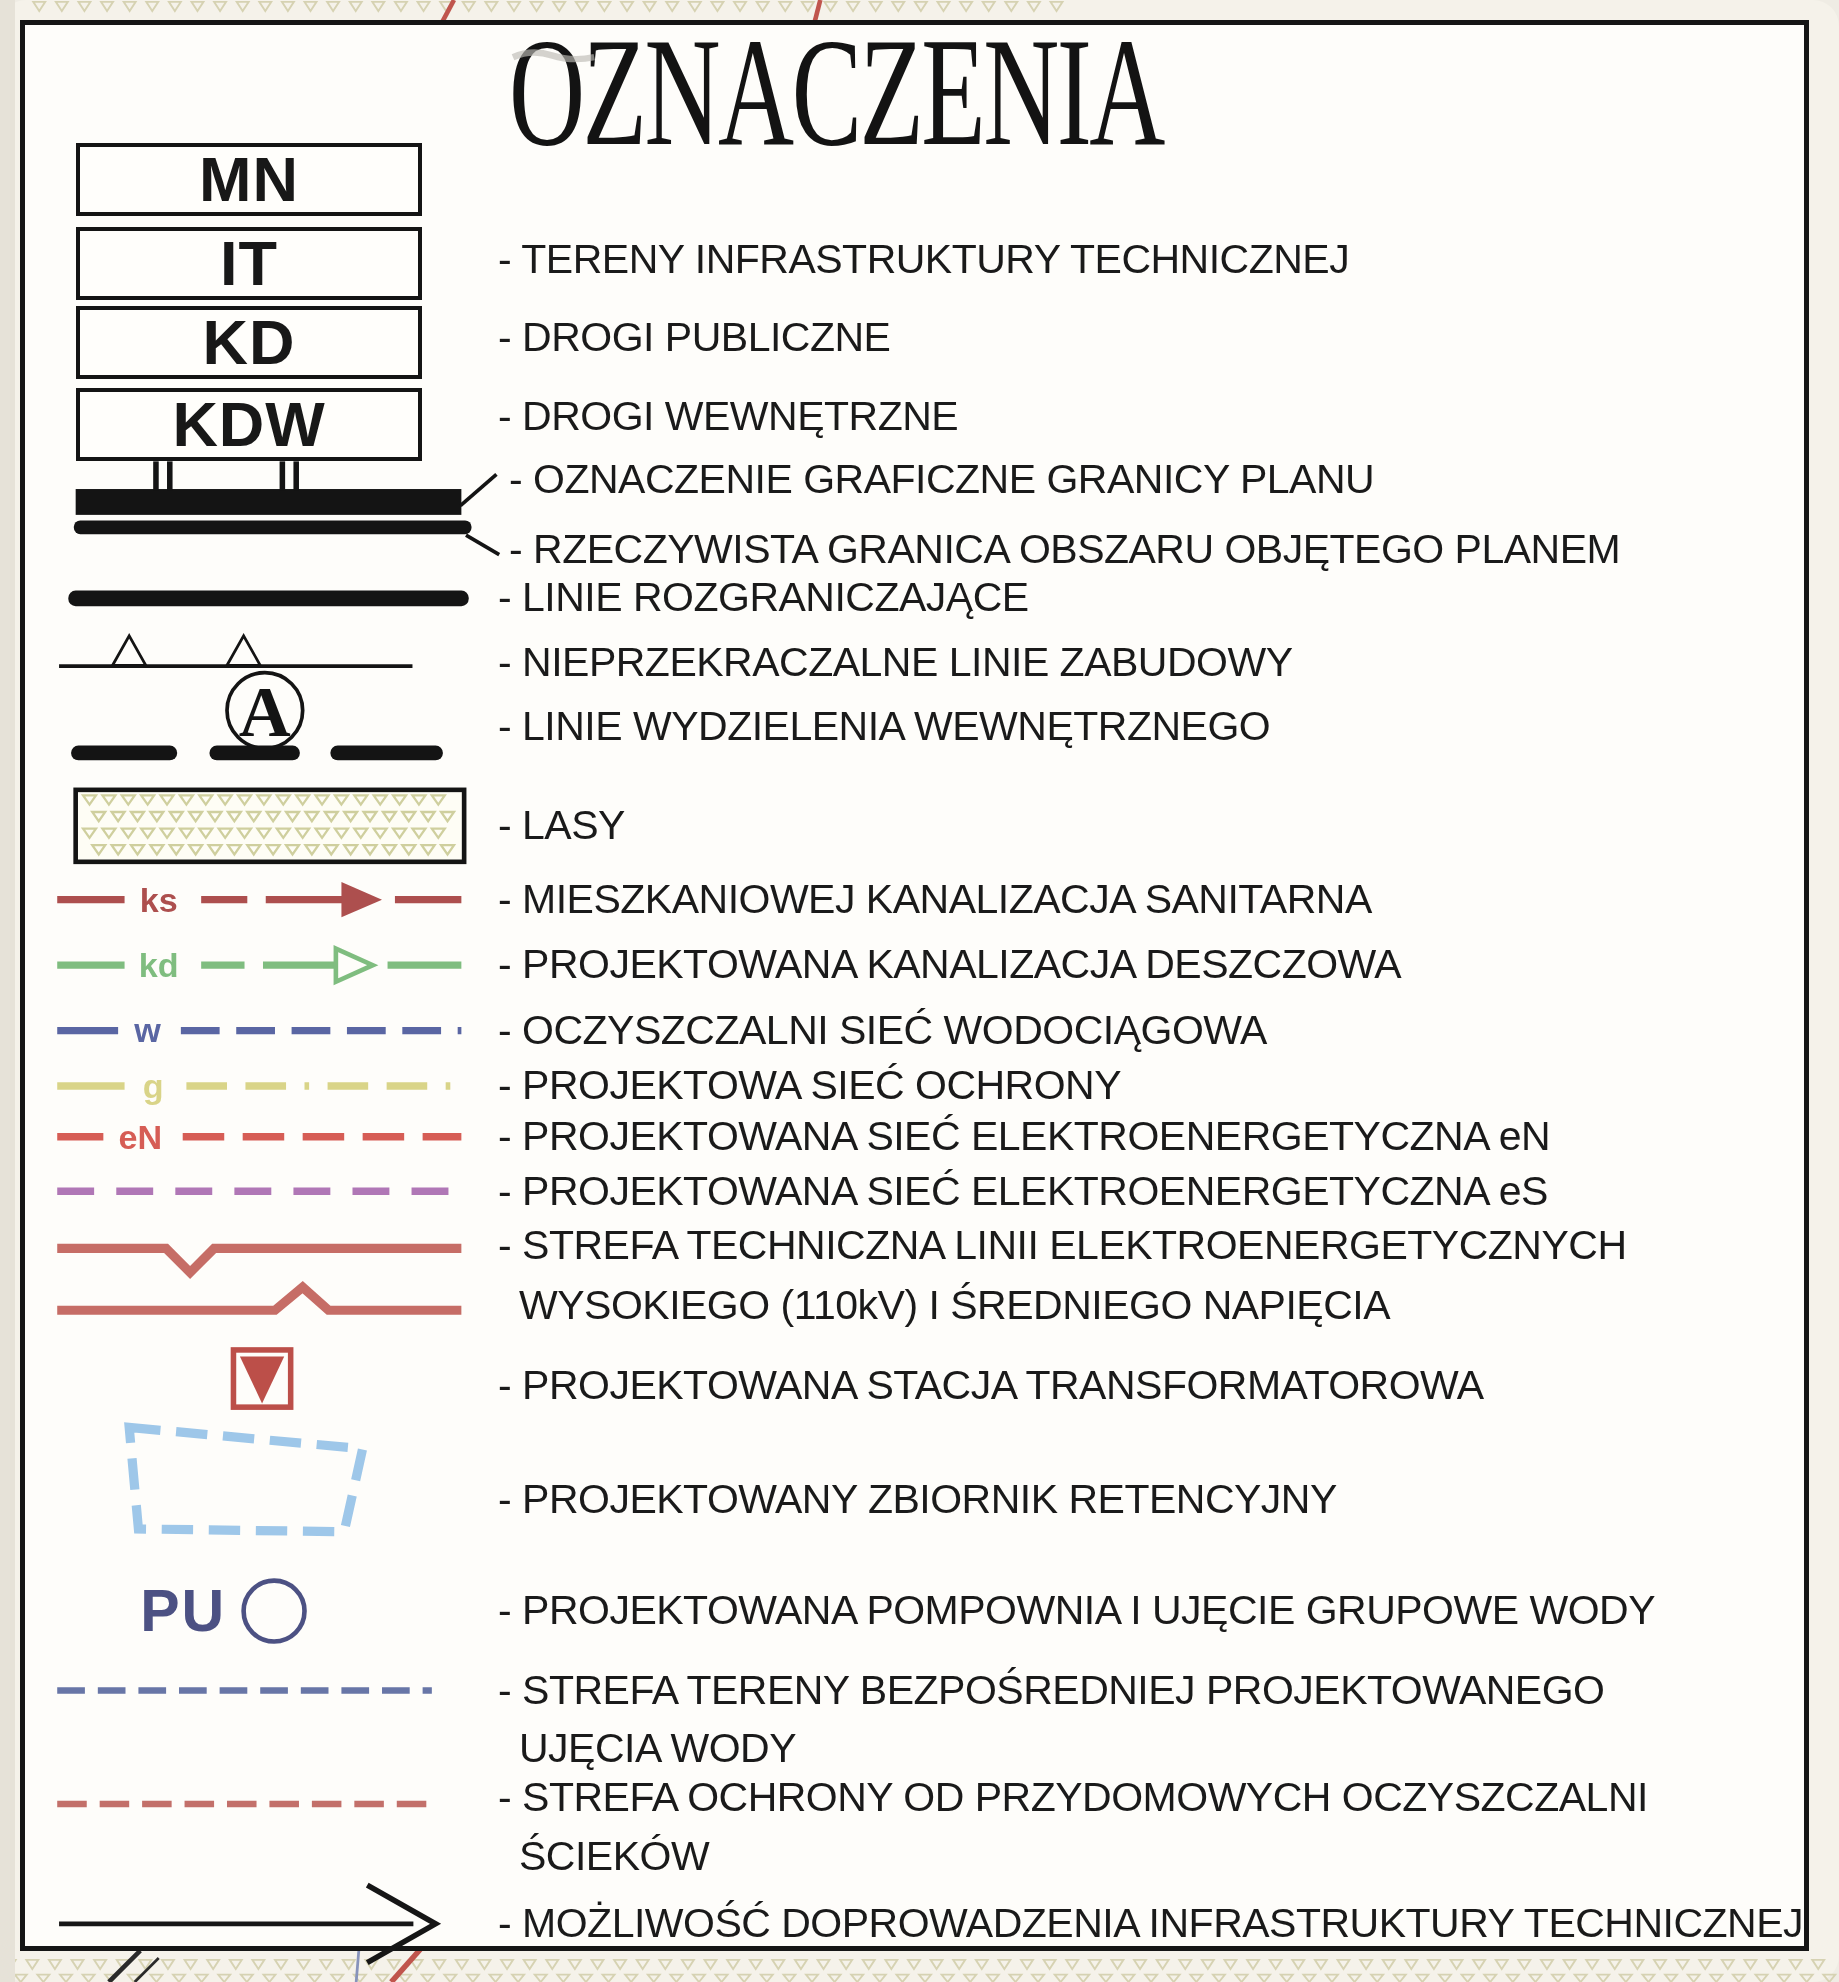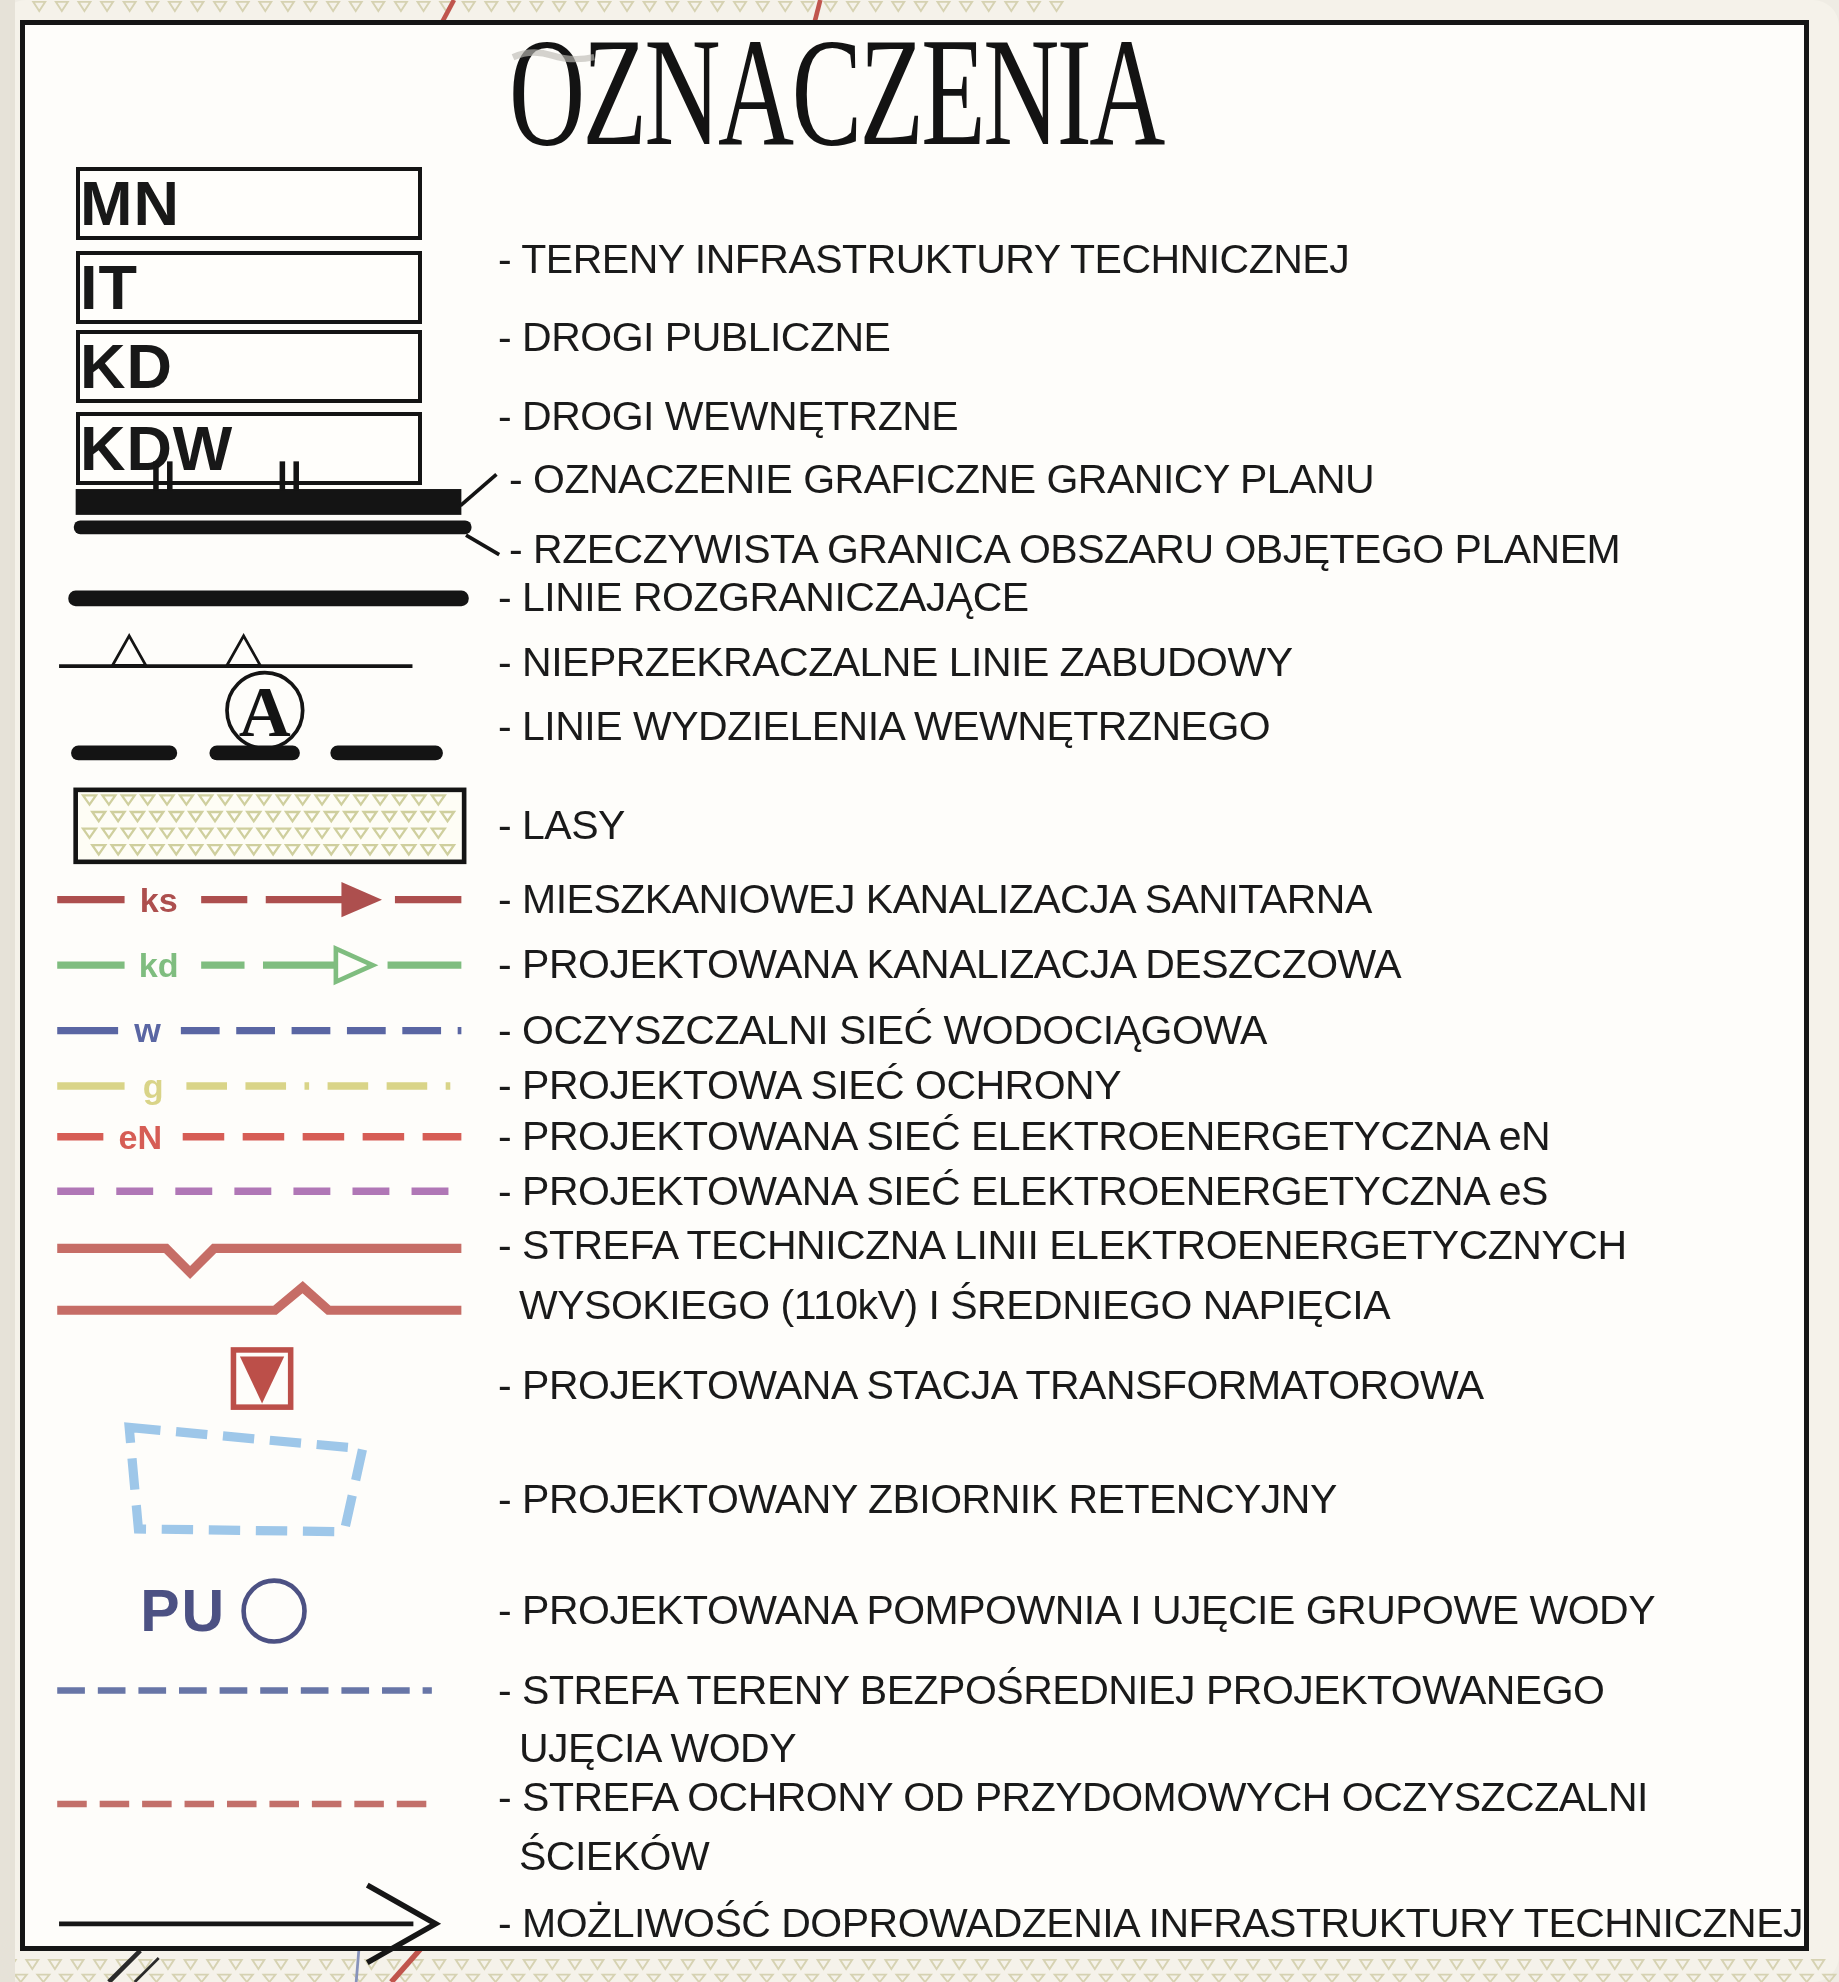--- a/index.html
+++ b/index.html
@@ -9,23 +9,23 @@
   .abs{position:absolute;left:0;top:0;}
   .edge-shade{position:absolute;left:0;top:0;width:14.8px;height:1982px;background:#e6e2d8;}
   .frame{position:absolute;left:20px;top:20px;width:1789px;height:1931px;
          border:5.5px solid #151515;background:#fefdfa;box-sizing:border-box;}
   .title{position:absolute;left:509px;top:14.8px;margin:0;
          font:500 155px/1 "Liberation Serif",serif;color:#131313;
          letter-spacing:-3.7px;transform:scaleX(0.68);transform-origin:0 0;
          white-space:nowrap;}
   .zone-box{position:absolute;left:76px;width:338px;height:65px;
             border:4.6px solid #141414;background:#fffefb;box-sizing:content-box;
-            display:flex;align-items:center;justify-content:flex-start;
+            display:flex;align-items:center;justify-content:center;
             font:600 63px/1 "Liberation Sans",sans-serif;color:#181818;
-            letter-spacing:0.9px;margin-top:24px;}
+            letter-spacing:0.9px;}
   .lbl{position:absolute;white-space:nowrap;transform:translateY(-50%);
        font:500 41px/1.15 "Liberation Sans",sans-serif;color:#1a1a1a;
        letter-spacing:-0.5px;}
   svg text.netcode{font:700 37px "Liberation Sans",sans-serif;}
   svg text.circA{font:700 78px "Liberation Serif",serif;}
   svg text.pu{font:600 64px "Liberation Sans",sans-serif;letter-spacing:2px;}
 </style>
 </head>
 <body>
 

